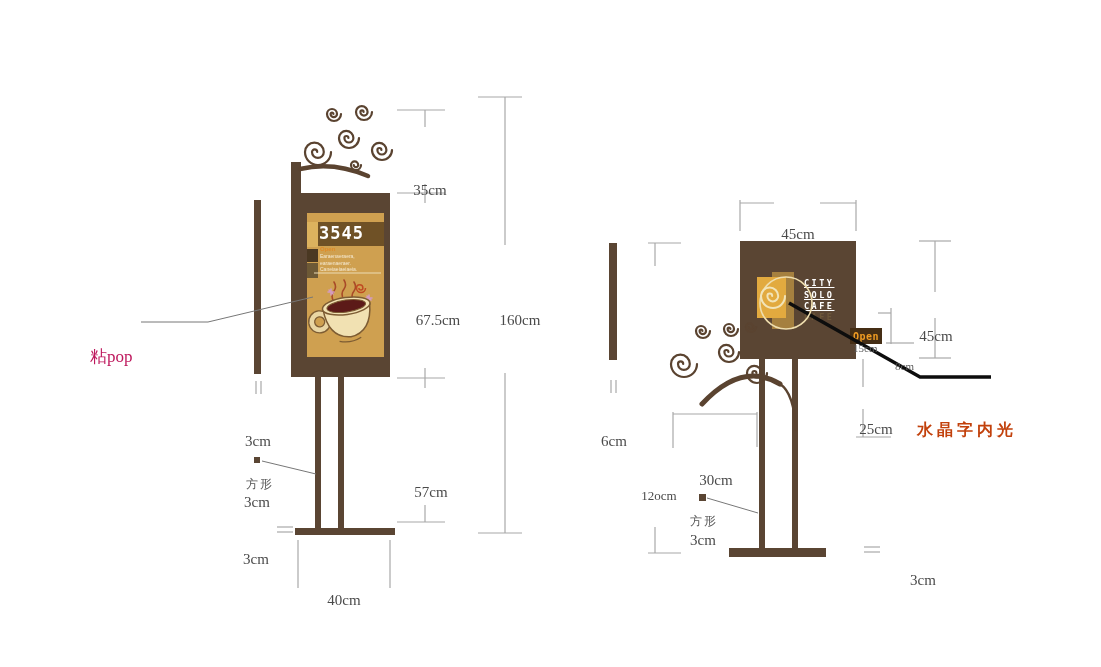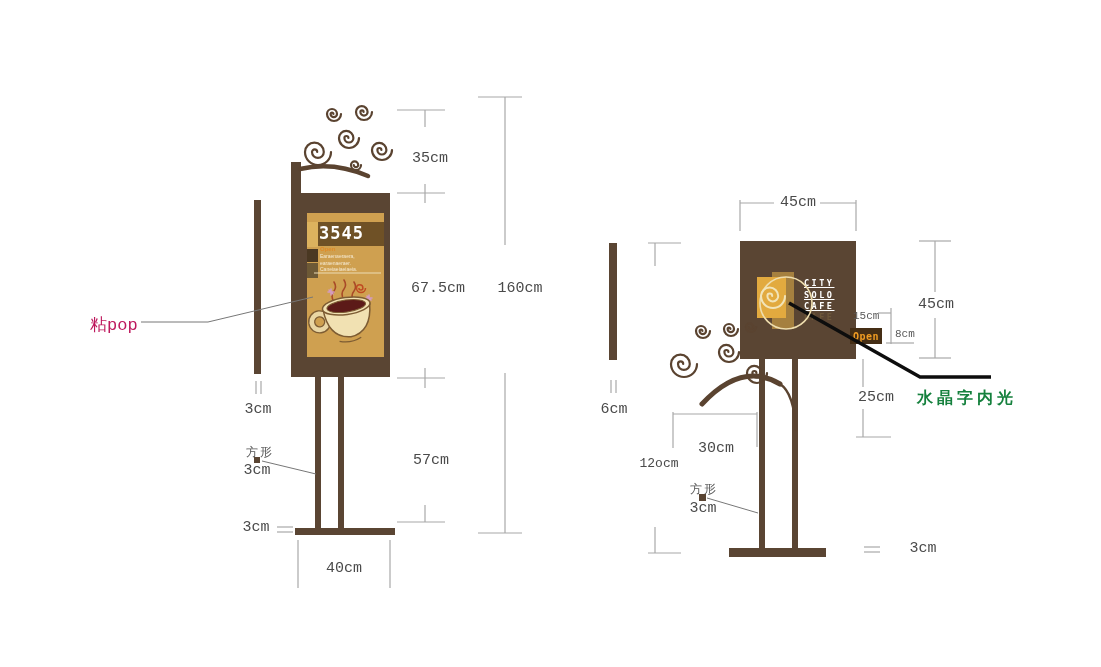--- a/index.html
+++ b/index.html
@@ -1,25 +1,25 @@
 <!DOCTYPE html>
 <html><head>
 <meta charset="utf-8">
 <style>
   html,body{margin:0;padding:0;background:#fff;}
   #canvas{position:relative;width:1101px;height:667px;background:#fff;overflow:hidden;
           font-family:"Liberation Sans",sans-serif;}
   .box{position:absolute;background:#5a4533;}
   .lbl{position:absolute;color:#4a4a4a;font-size:15px;white-space:nowrap;
-       transform:translateX(-50%);font-family:Liberation Mono, monospace;z-index:5;}
+       transform:translateX(-50%);font-family:Liberation Serif, serif;z-index:5;margin-top:32px;}
   .la{transform:none;}
   .sm{font-size:11px;color:#5a5a5a;}
   .xs{font-size:12px;letter-spacing:2px;color:#555;}
   .lg{font-size:13px;}
-  .crystal{letter-spacing:4px;font-weight:bold;color:#15803d;font-size:16px;}
+  .crystal{letter-spacing:4px;font-weight:bold;color:#c2410c;font-size:16px;}
   .pop{font-size:17px;color:#be185d;}
   svg.overlay{position:absolute;left:0;top:0;z-index:4;}
   .poster{position:absolute;left:307px;top:213px;width:77px;height:144px;background:#cfa050;z-index:2;}
   .poster .band{position:absolute;left:0;top:9px;width:77px;height:24px;background:#6f5126;}
   .poster .goldsq{position:absolute;left:0;top:9px;width:11px;height:25px;background:#dcb25e;}
   .poster .sq1{position:absolute;left:0;top:36px;width:11px;height:13px;background:#4a3822;}
   .poster .sq2{position:absolute;left:0;top:50px;width:11px;height:15px;background:#6d5936;}
   .poster .num{position:absolute;left:12px;top:10px;color:#fff;font-weight:bold;
        font-family:"DejaVu Sans Mono",monospace;font-size:17px;letter-spacing:1px;}
   .poster .open{position:absolute;left:13px;top:33px;color:#e08b28;font-size:6px;font-weight:bold;}

